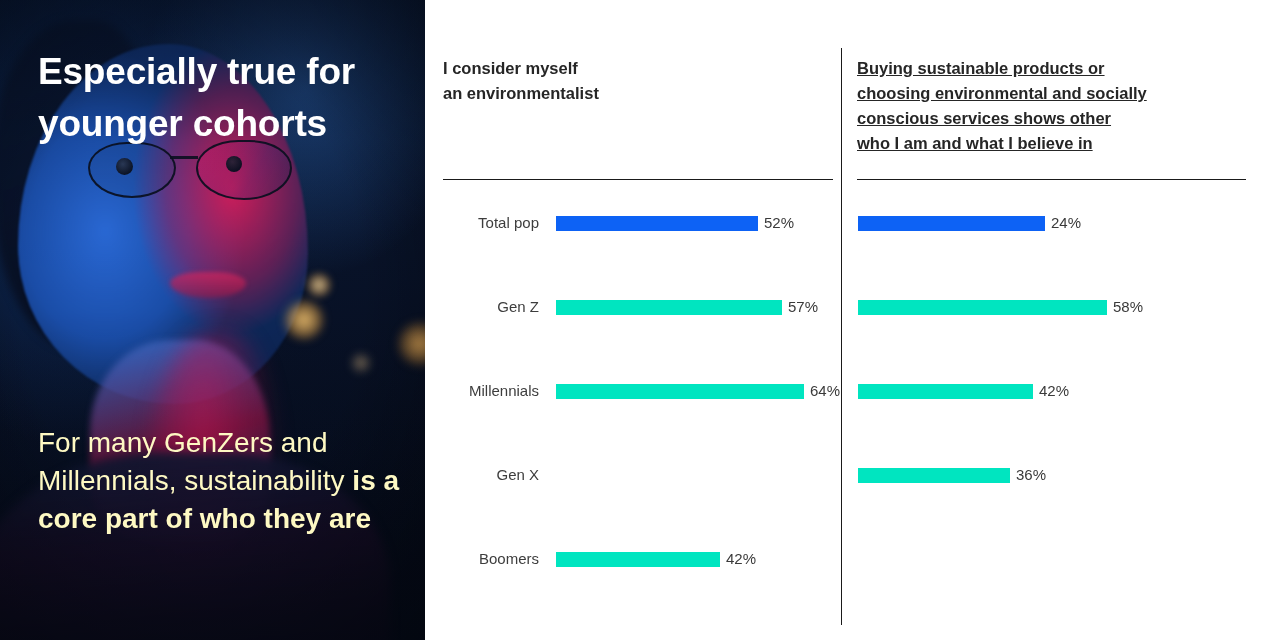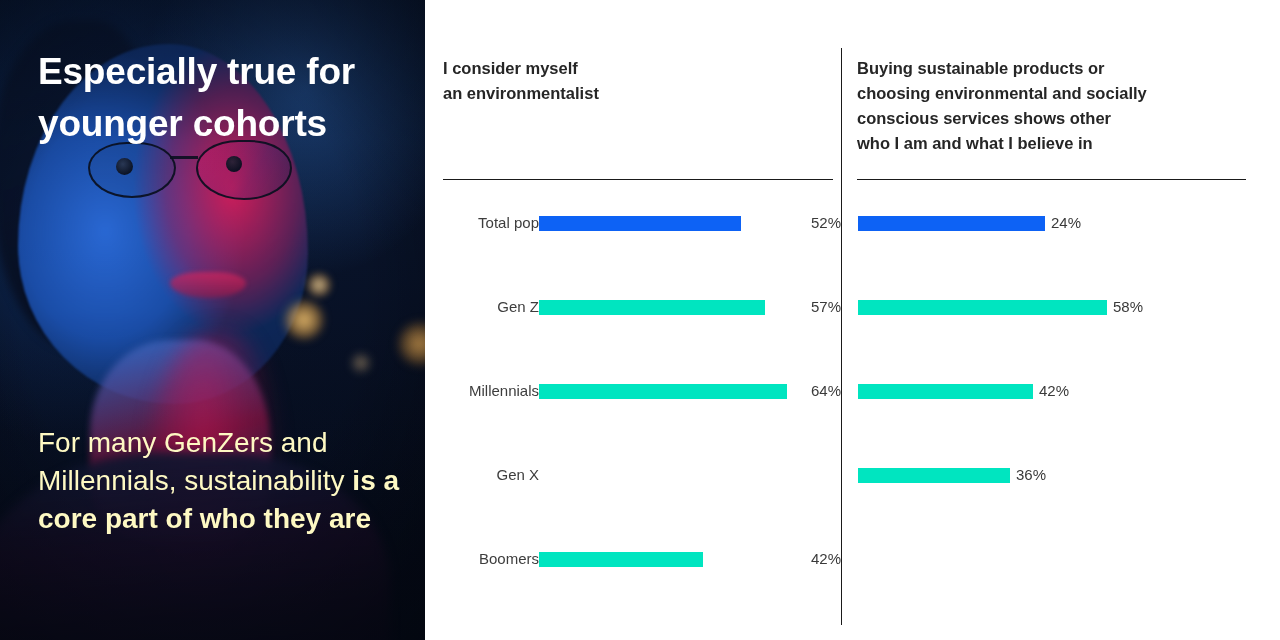--- a/index.html
+++ b/index.html
@@ -189,21 +189,21 @@
   .panel-title {
     position: absolute;
     top: 56px;
     color: #262626;
     font-size: 16.5px;
     font-weight: 700;
     line-height: 25px;
     white-space: pre-line;
   }
   .panel-left .panel-title  { left: 18px; width: 380px; }
-  .panel-right .panel-title { left: 16px; width: 400px; }
+  .panel-right .panel-title { left: 16px; width: 400px; text-decoration: underline; }
 
   .rule {
     position: absolute;
     top: 179px;
     height: 1px;
     background: #1a1a1a;
   }
   .panel-left .rule  { left: 18px; width: 390px; }
   .panel-right .rule { left: 16px; width: 389px; }
 
@@ -257,21 +257,21 @@
   }
   .bar.accent { background: #0d62f5; }
   .bar-value {
     margin-left: 6px;
     color: #3a3a3a;
     font-size: 15px;
     line-height: 24px;
     white-space: nowrap;
   }
   .panel-left .cat-label { margin-left: 15px; }
-  .panel-left .bar-wrap  { margin-left: 0; justify-content: space-between; }
+  .panel-left .bar-wrap  { margin-left: 17px; }
   .panel-right .bar-wrap { margin-left: 17px; }
   .panel-right .cat-label { width: 0; }
 </style>
 </head>
 <body>
 
 <div class="slide">
 
   <div class="hero">
     <div class="hero-photo">

